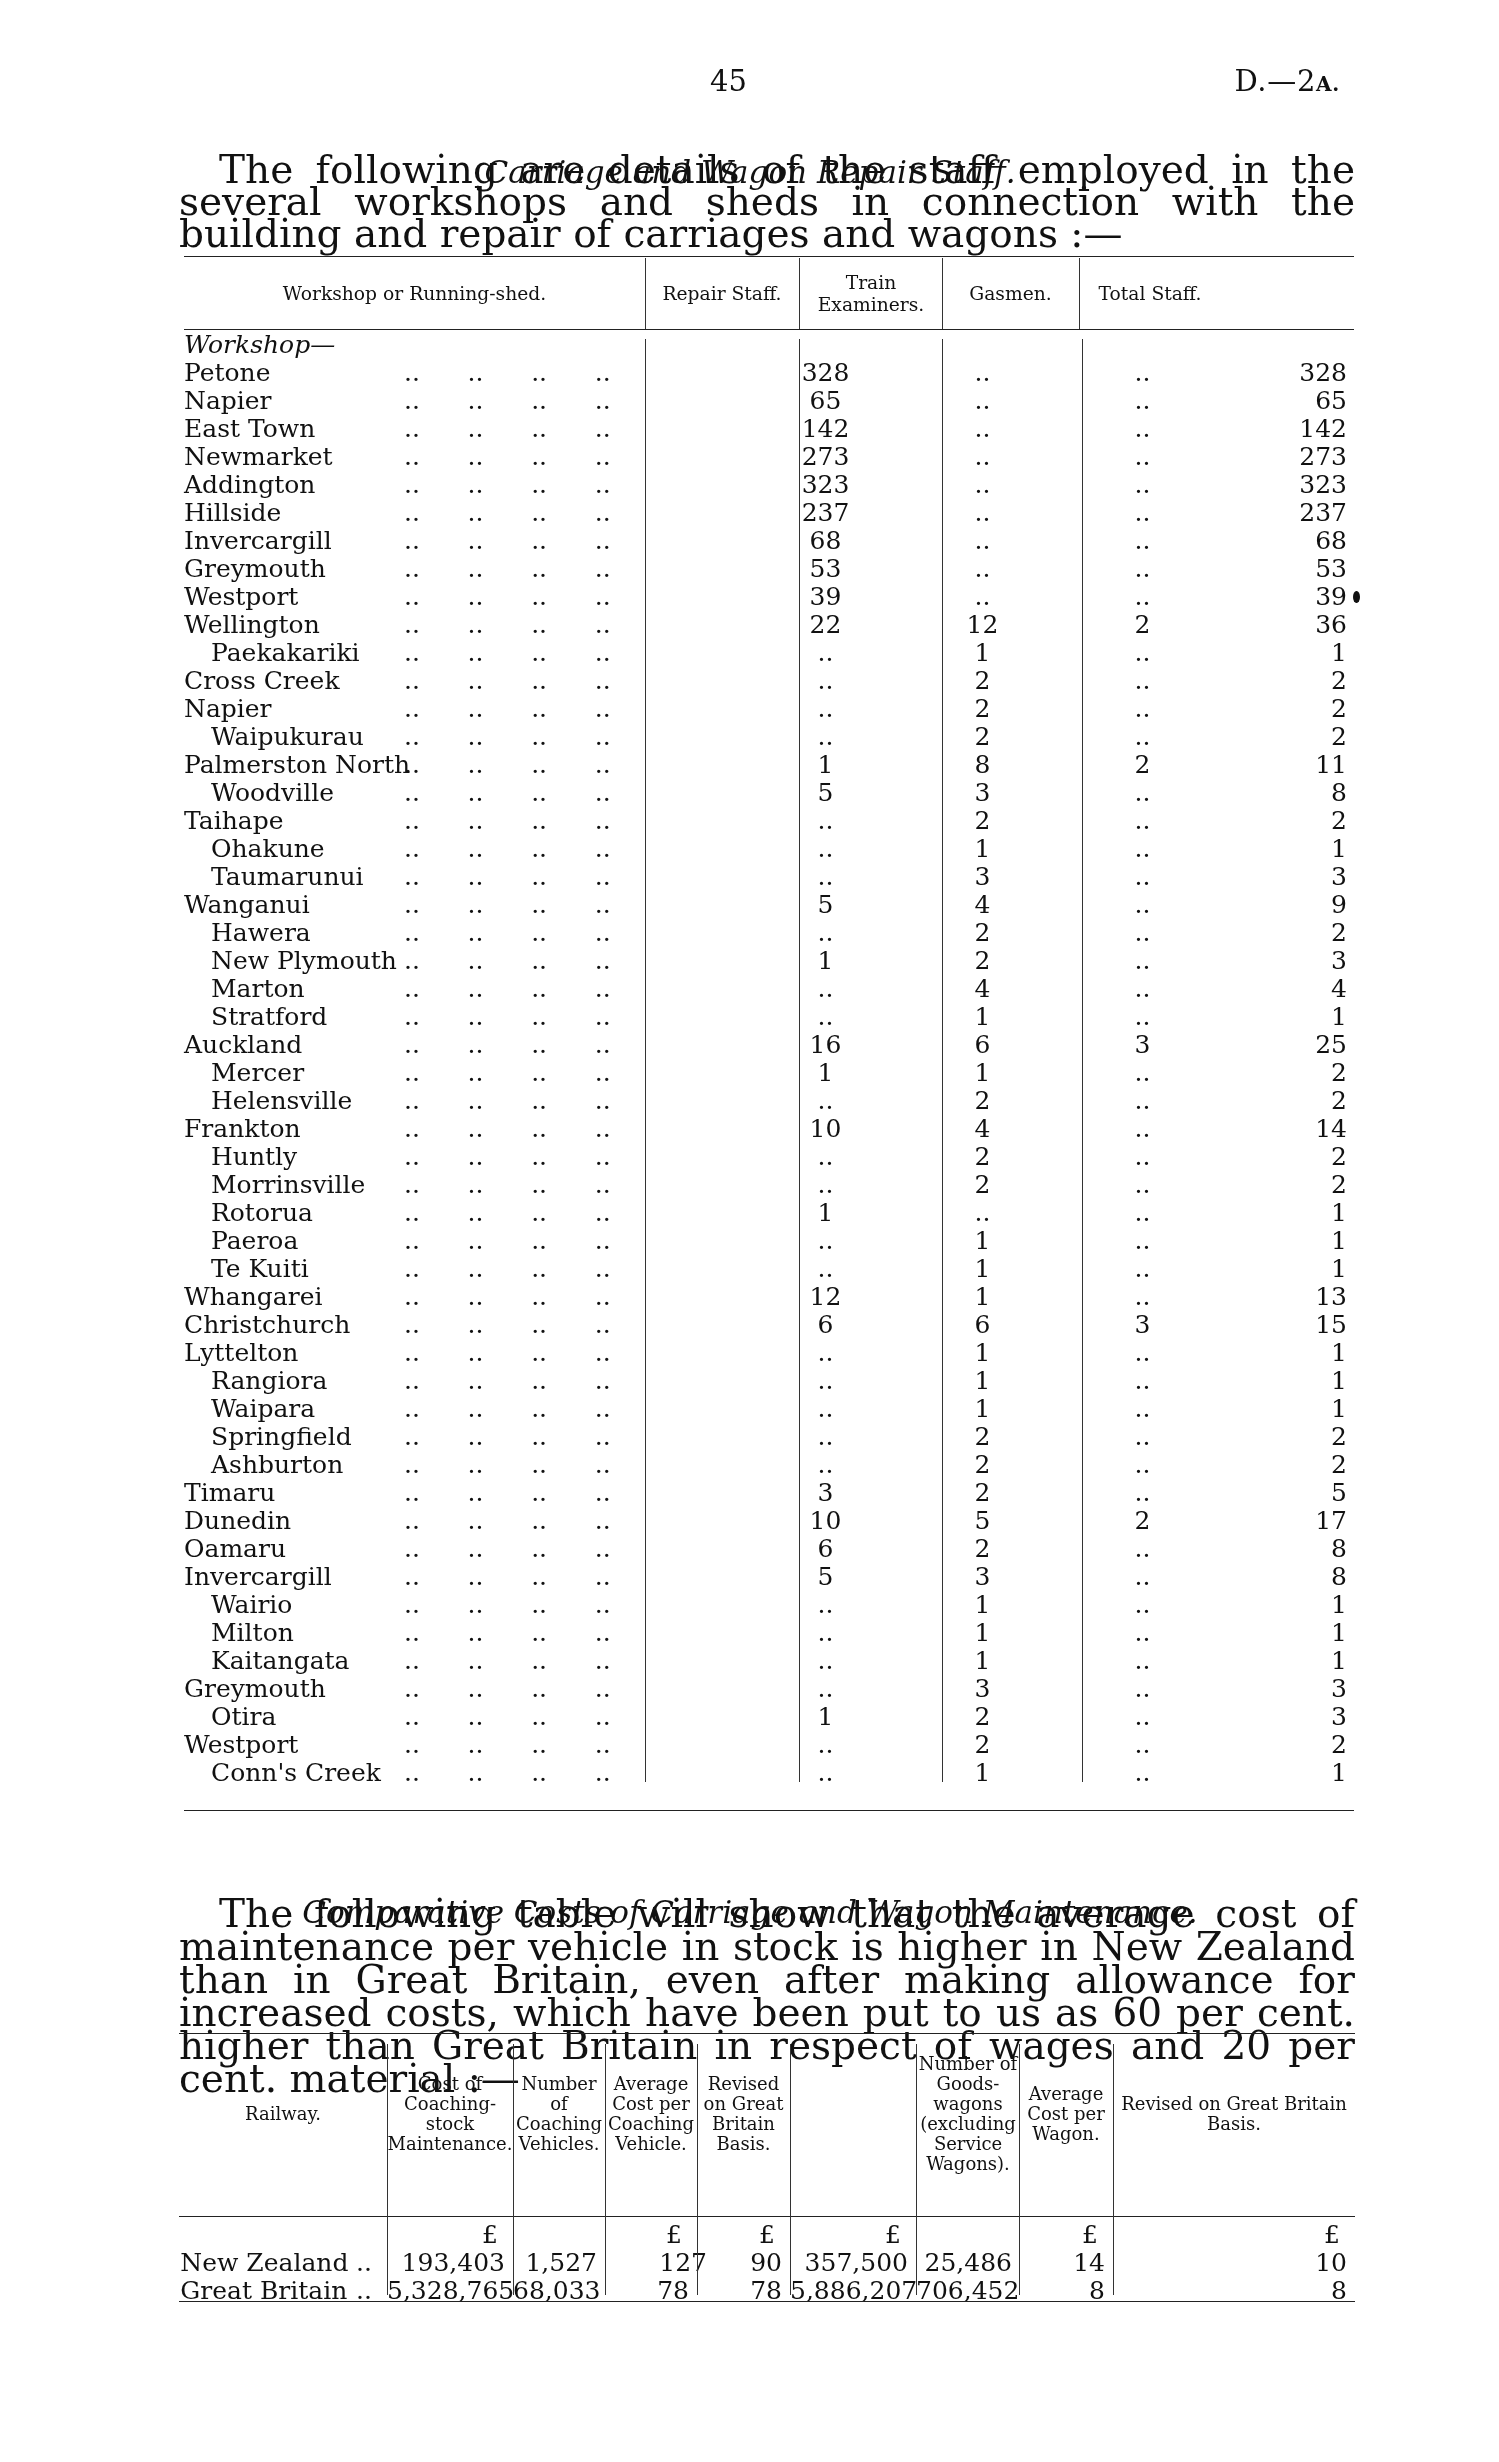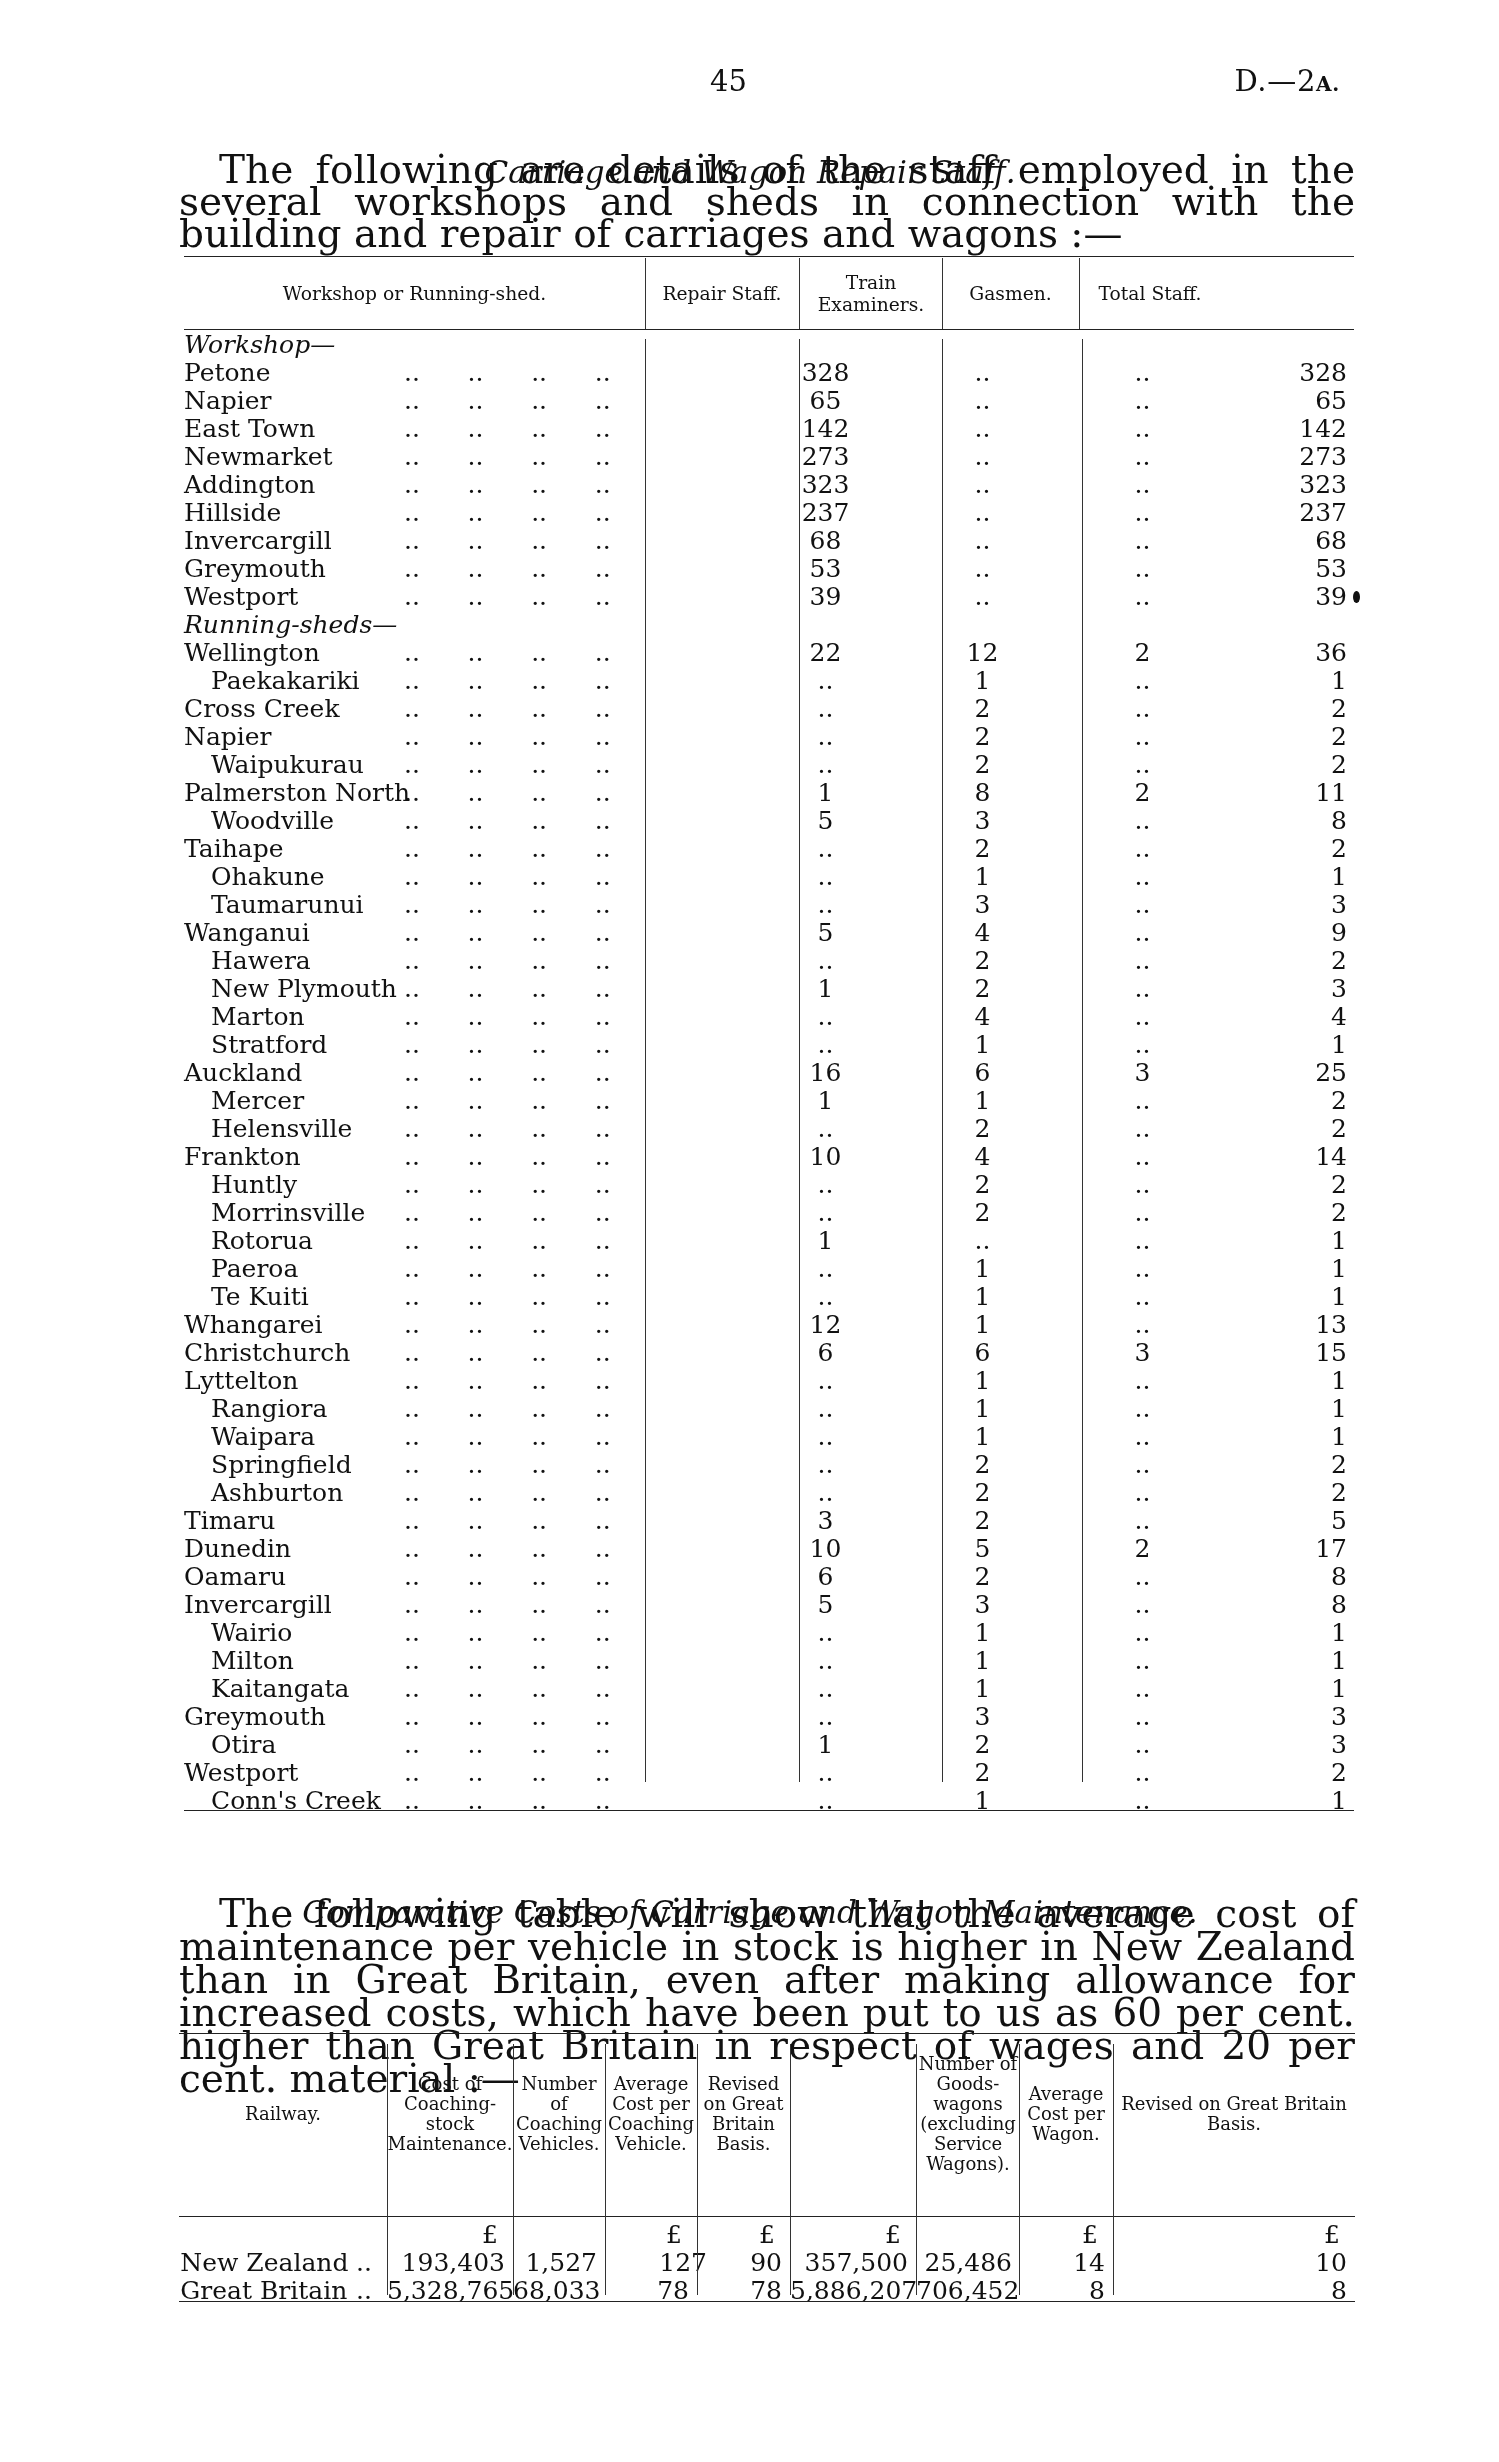--- a/index.html
+++ b/index.html
@@ -153,23 +153,20 @@
       <span class="num c4">53</span>
     </div>
     <div class="srow">
       <span class="name">Westport</span>
       <span class="dots" style="left: 220px;">..      ..      ..      ..</span>
       <span class="num c1">39</span>
       <span class="num c2">..</span>
       <span class="num c3">..</span>
       <span class="num c4">39</span>
       <span class="bullet"></span>
-    </div>
-    <div class="srow">
-      <span class="name group">Running-sheds—</span>
     </div>
     <div class="srow">
       <span class="name">Wellington</span>
       <span class="dots" style="left: 220px;">..      ..      ..      ..</span>
       <span class="num c1">22</span>
       <span class="num c2">12</span>
       <span class="num c3">2</span>
       <span class="num c4">36</span>
     </div>
     <div class="srow">

